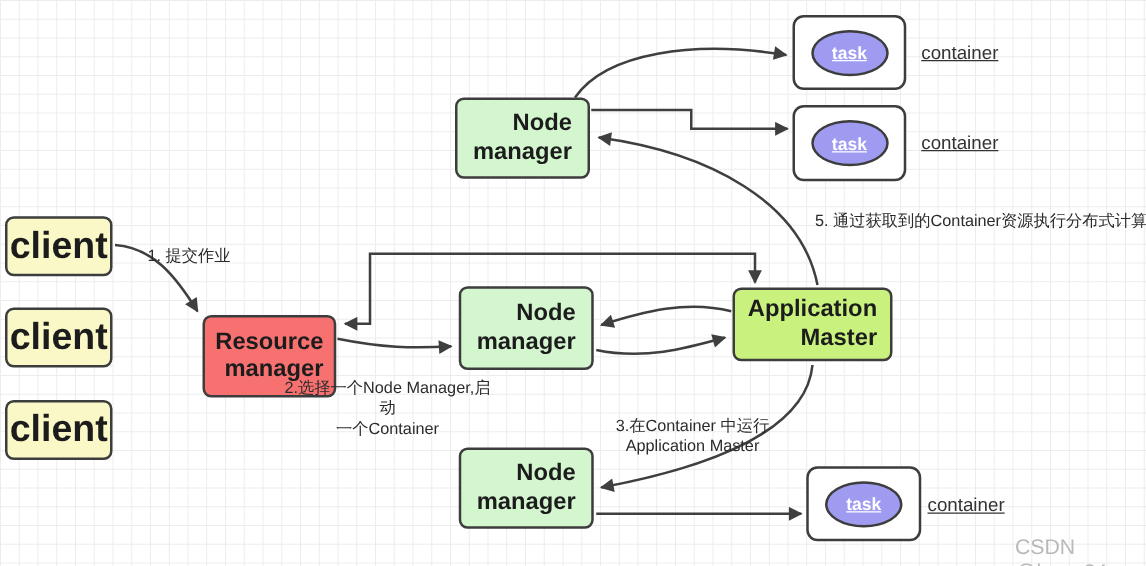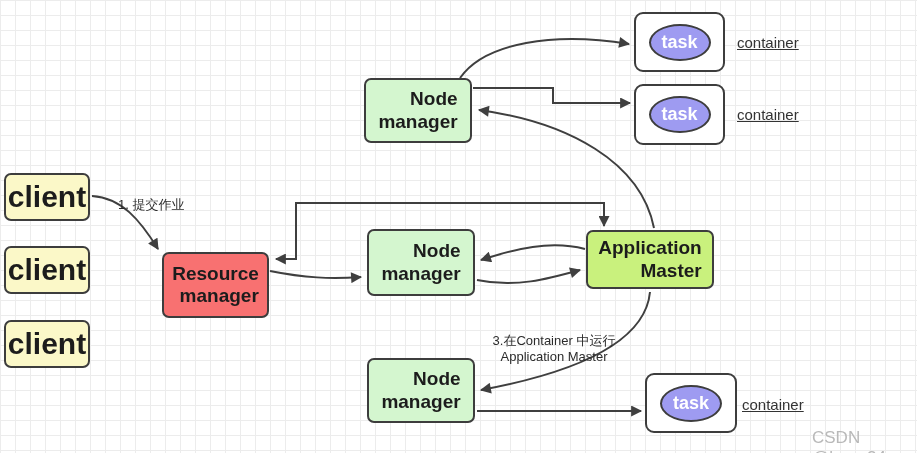--- a/index.html
+++ b/index.html
@@ -30,21 +30,21 @@
   .container-box{
     position:absolute;z-index:2;background:#ffffff;
     border:2px solid #3d3d3d;border-radius:9px;
     display:flex;align-items:center;justify-content:center;
     box-sizing:border-box;
   }
   .task{
     width:62px;height:37px;border-radius:50%;
     background:#9e9bf1;border:2.5px solid #3d3d3d;
     display:flex;align-items:center;justify-content:center;
-    color:#ffffff;font-weight:bold;font-size:18px;box-sizing:border-box;
+    color:#ffffff;font-weight:bold;font-size:14px;box-sizing:border-box;text-decoration:underline;
   }
   .side-label{
     position:absolute;z-index:2;font-size:15px;color:#333333;
     line-height:18px;
     text-decoration:underline;
   }
   .annot{
     position:absolute;z-index:2;font-size:13px;color:#2b2b2b;
     white-space:pre-line;line-height:1.25;
   }
@@ -104,18 +104,21 @@
   </div>
   <div class="container-box" style="left:645px;top:373px;width:92px;height:60px;">
     <div class="task">task</div>
   </div>
 
   <div class="side-label" style="left:737px;top:34px;">container</div>
   <div class="side-label" style="left:737px;top:106px;">container</div>
   <div class="side-label" style="left:742px;top:396px;">container</div>
 
   <div class="annot" style="left:118px;top:197px;">1. 提交作业</div>
+  <div class="annot center" style="left:225px;top:302px;width:170px;">2.选择一个Node Manager,启动
+一个Container</div>
   <div class="annot center" style="left:488px;top:297px;width:132px;margin-top:36px;">3.在Container 中运行
 Application Master</div>
+  <div class="annot" style="left:652px;top:169px;white-space:nowrap;">5. 通过获取到的Container资源执行分布式计算</div>
 
   <div class="watermark">CSDN @korry24</div>
 
 </div>
 
 </body></html>

